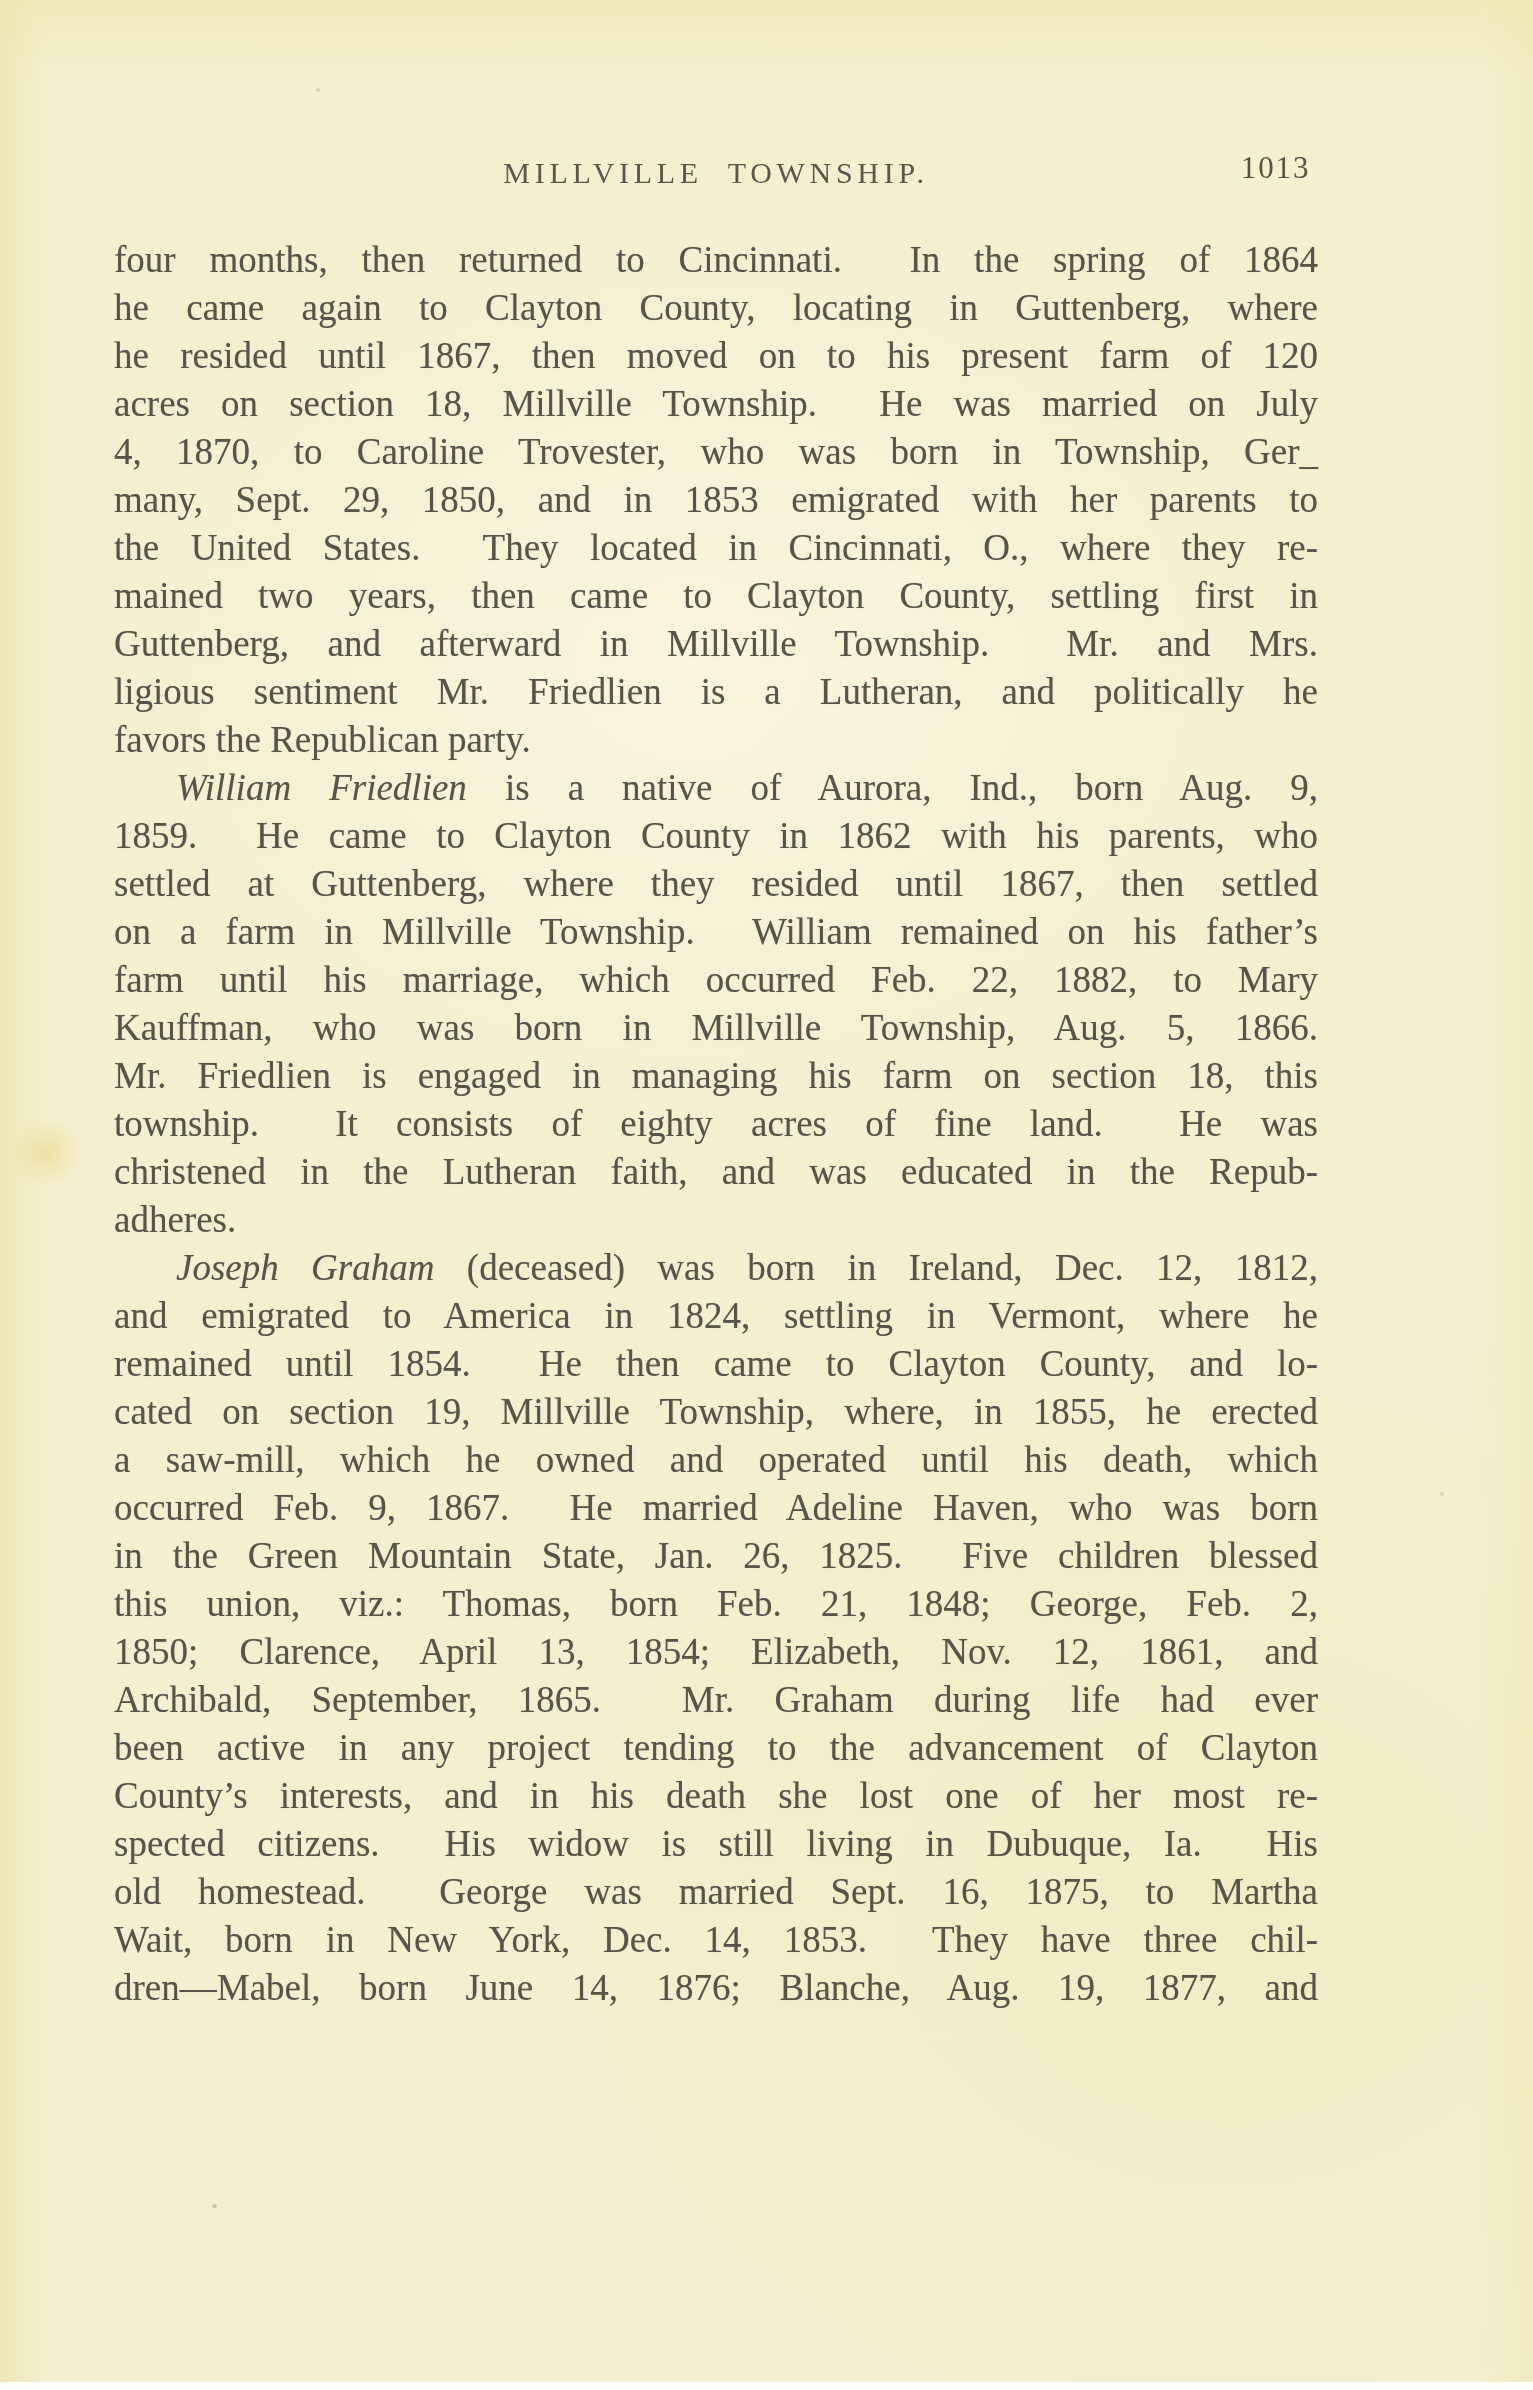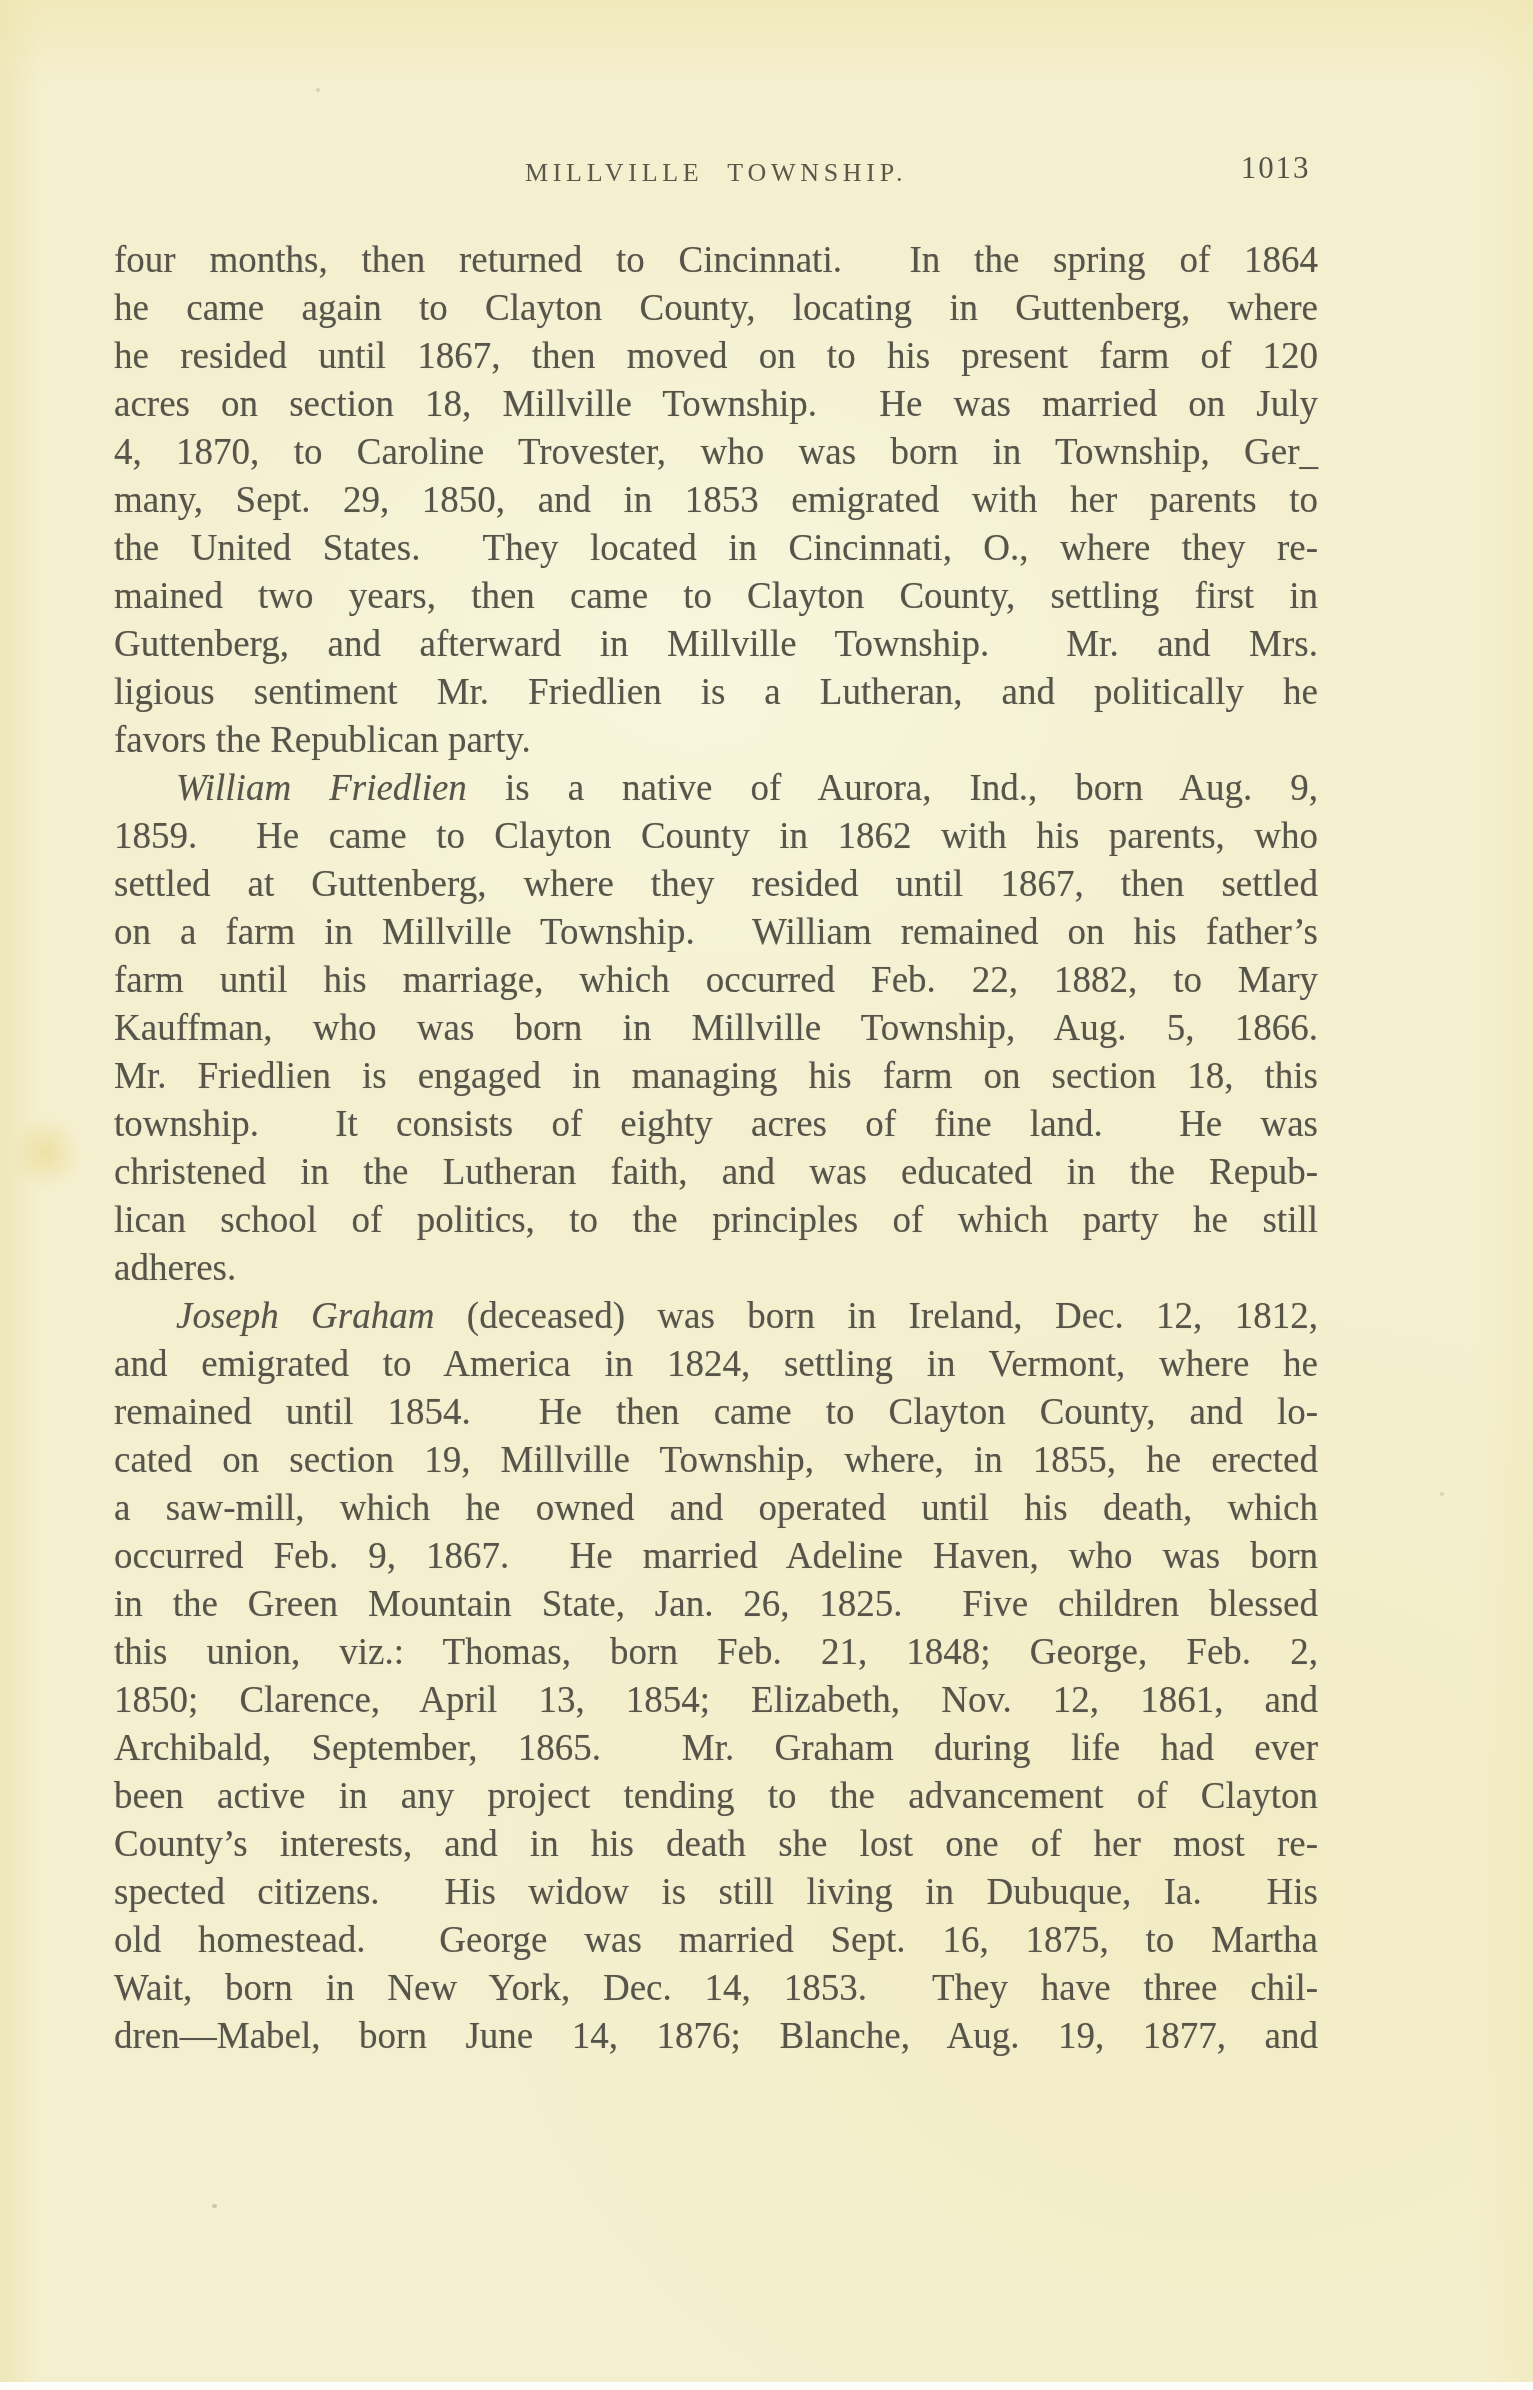--- a/index.html
+++ b/index.html
@@ -26,21 +26,21 @@
     position: absolute;
     left: 114px;
     top: 151px;
     width: 1204px;
     height: 44px;
   }
   .head-title {
     position: absolute;
     left: 0; right: 0;
     text-align: center;
-    font-size: 26px;
+    font-size: 30px;
     letter-spacing: 4.7px;
     word-spacing: 13.2px;
     line-height: 44px;
     color: #5a574b;
   }
   .page-num {
     position: absolute;
     right: 7.6px;
     top: -4.7px;
     font-size: 31px;
@@ -124,21 +124,20 @@
       <div class="line flush"><span>favors the Republican party.</span></div>
       <div class="line indent"><span class="lead">William Friedlien</span><span> is a native of Aurora, Ind., born Aug. 9,</span></div>
       <div class="line"><span>1859.  He came to Clayton County in 1862 with his parents, who</span></div>
       <div class="line"><span>settled at Guttenberg, where they resided until 1867, then settled</span></div>
       <div class="line"><span>on a farm in Millville Township.  William remained on his father’s</span></div>
       <div class="line"><span>farm until his marriage, which occurred Feb. 22, 1882, to Mary</span></div>
       <div class="line"><span>Kauffman, who was born in Millville Township, Aug. 5, 1866.</span></div>
       <div class="line"><span>Mr. Friedlien is engaged in managing his farm on section 18, this</span></div>
       <div class="line"><span>township.  It consists of eighty acres of fine land.  He was</span></div>
       <div class="line"><span>christened in the Lutheran faith, and was educated in the Repub-</span></div>
-      <div class="line"><span>lican school of politics, to the principles of which party he still</span></div>
       <div class="line flush"><span>adheres.</span></div>
       <div class="line indent"><span class="lead">Joseph Graham</span><span> (deceased) was born in Ireland, Dec. 12, 1812,</span></div>
       <div class="line"><span>and emigrated to America in 1824, settling in Vermont, where he</span></div>
       <div class="line"><span>remained until 1854.  He then came to Clayton County, and lo-</span></div>
       <div class="line"><span>cated on section 19, Millville Township, where, in 1855, he erected</span></div>
       <div class="line"><span>a saw-mill, which he owned and operated until his death, which</span></div>
       <div class="line"><span>occurred Feb. 9, 1867.  He married Adeline Haven, who was born</span></div>
       <div class="line"><span>in the Green Mountain State, Jan. 26, 1825.  Five children blessed</span></div>
       <div class="line"><span>this union, viz.: Thomas, born Feb. 21, 1848; George, Feb. 2,</span></div>
       <div class="line"><span>1850; Clarence, April 13, 1854; Elizabeth, Nov. 12, 1861, and</span></div>

